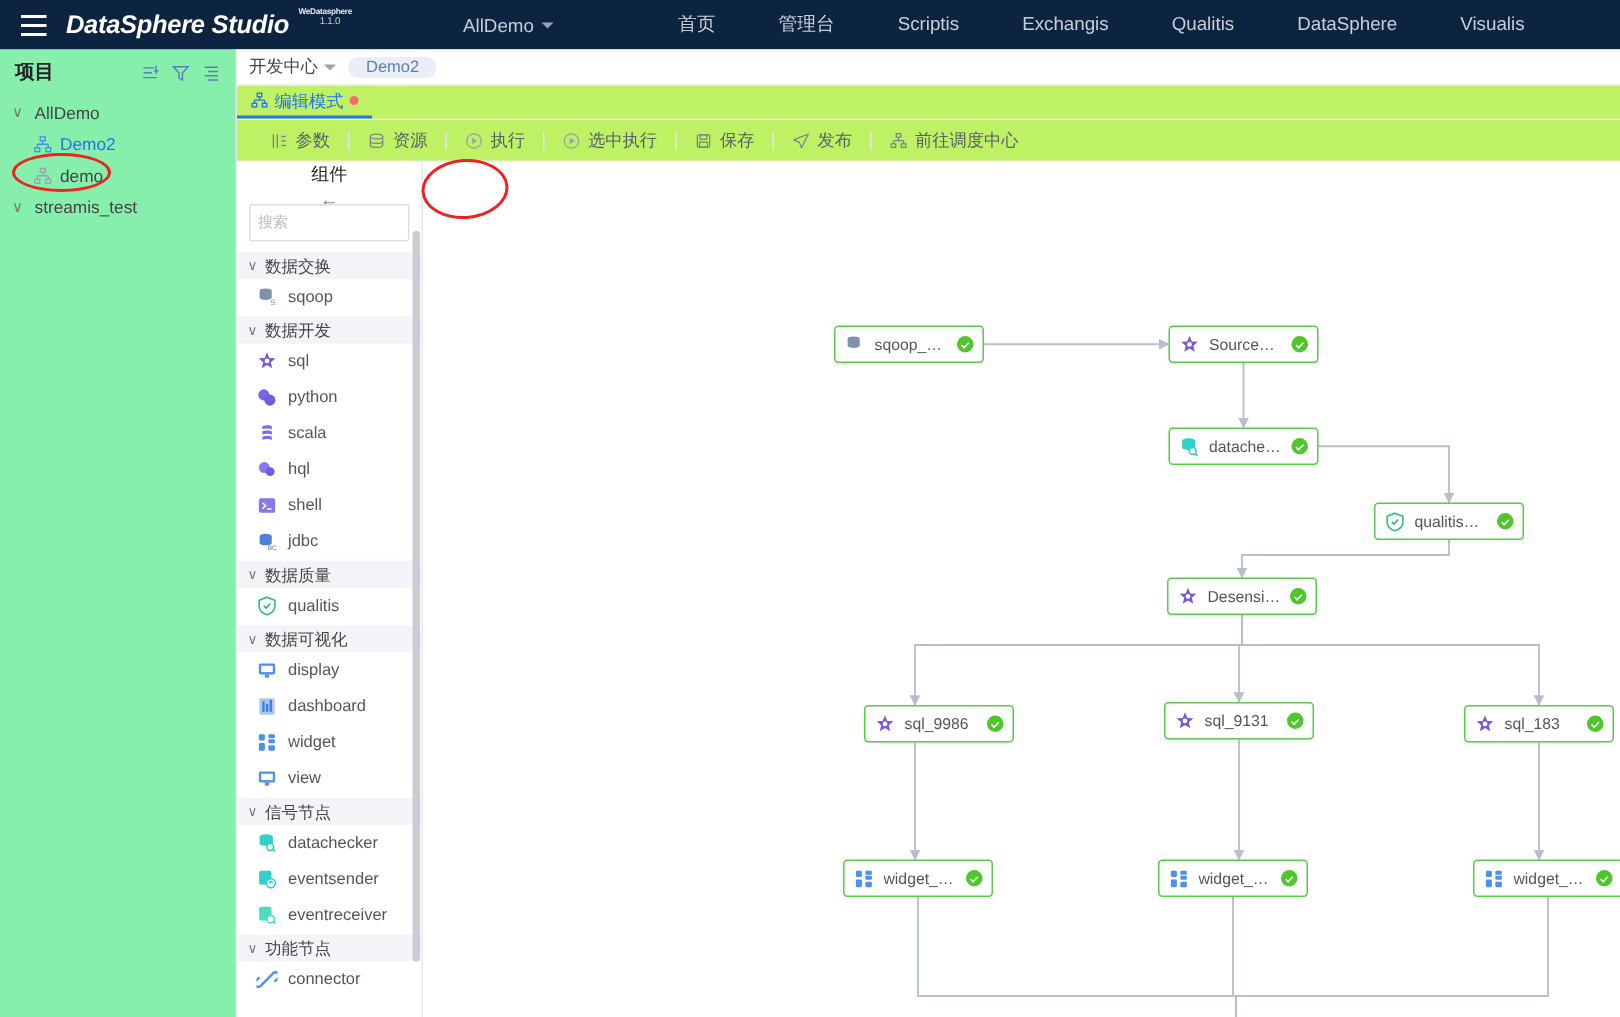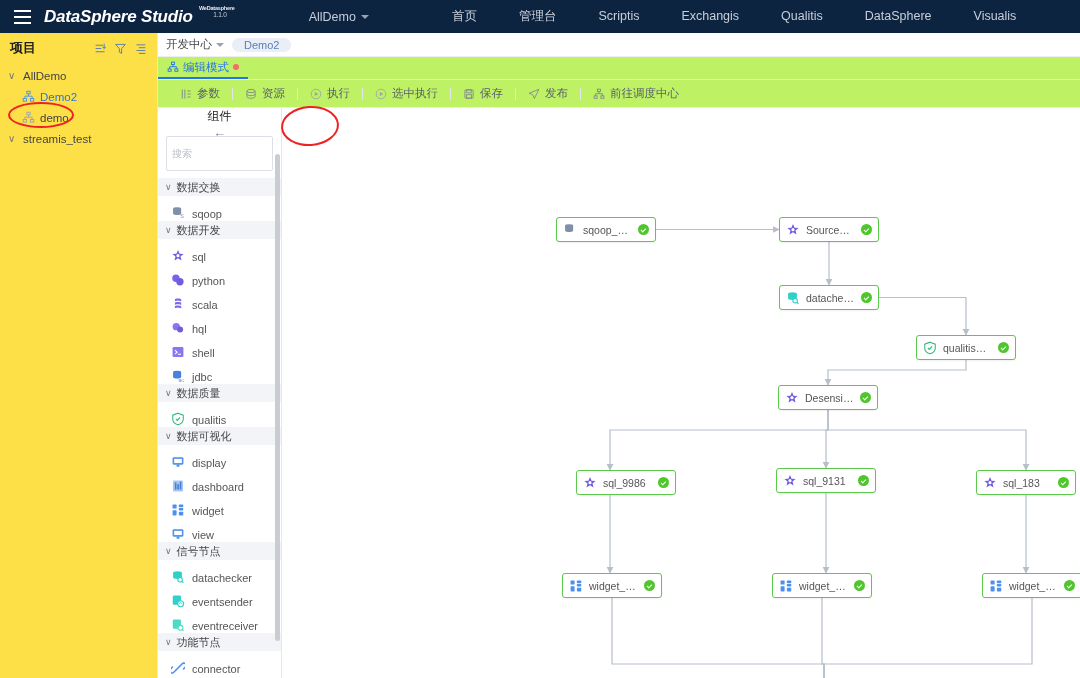--- a/index.html
+++ b/index.html
@@ -31,21 +31,21 @@
   }
   .caret-d { width:0;height:0;border-left:4px solid transparent;border-right:4px solid transparent;border-top:4px solid #97a2b3;}
   .topnav { display:flex; margin-left:62px; gap:0px; }
   .topnav .item {
     color:#c8cfd9; font-size:12.5px; padding:18px 21px; cursor:pointer; line-height:33px;
   }
 
   
   .projpanel {
     position:absolute; left:0; top:33px; width:158px; height:645px;
-    background:#fde047; border-right:1px solid #e4e7ed;
+    background:#86efac; border-right:1px solid #e4e7ed;
   }
   .projpanel .hdr {
     display:flex; align-items:center; padding:8px 10px 6px 10px; height:28px;
   }
   .projpanel .hdr .title { font-size:13px; color:#222; font-weight:bold; flex:1; }
   .projpanel .hdr .icons { display:flex; gap:7px; align-items:center; }
   .ic { width:13px; height:13px; display:block; cursor:pointer; }
   .tree { padding-top:4px; font-size:11.5px; color:#444; }
   .tnode { display:flex; align-items:center; height:21px; padding-left:8px; cursor:pointer; }
   .tnode.child { padding-left:22px; }
@@ -87,32 +87,32 @@
   
   .comp {
     width:124px; border-right:1px solid #e4e7ed; background:#fff; position:relative;
     height:570px; overflow:hidden;
   }
   .comp-hdr { display:flex; align-items:center; height:25px; padding:0 9px; font-size:12px; color:#222;flex-direction:column; }
   .comp-hdr .t { flex:1; font-weight:normal; }
   .comp-hdr .back { color:#888; font-size:13px; cursor:pointer; }
   .comp-search { padding:3px 8px 6px 8px; }
   .comp-search input {
-    width:100%; height:35px; border:1px solid #dcdfe6; border-radius:2px;
+    width:100%; height:25px; border:1px solid #dcdfe6; border-radius:2px;
     font-size:10px; padding:0 5px; color:#555; outline:none;
     font-family:"Liberation Sans", sans-serif;
   }
   .comp-search input::placeholder { color:#b9bdc6; }
   .grp {
     background:#f2f4f8; height:19px; display:flex; align-items:center; gap:5px;
     padding-left:7px; font-size:11px; color:#444; cursor:pointer; border-top:1px solid #fff;
   }
   .grp .gchev { font-size:9px; color:#777; }
   .citem {
-    height:24px; display:flex; align-items:flex-end; gap:7px; padding-left:13px;
+    height:24px; display:flex; align-items:center; gap:7px; padding-left:13px;
     font-size:11px; color:#555; cursor:pointer;
   }
   .citem .cic { width:14px; height:14px; flex:none; }
   .scrollt {
     position:absolute; right:1px; top:46px; width:5px; height:487px;
     background:#c9ccd2; border-radius:3px;
   }
 
   
   .canvas { flex:1; position:relative; background:#fff; overflow:hidden; }

